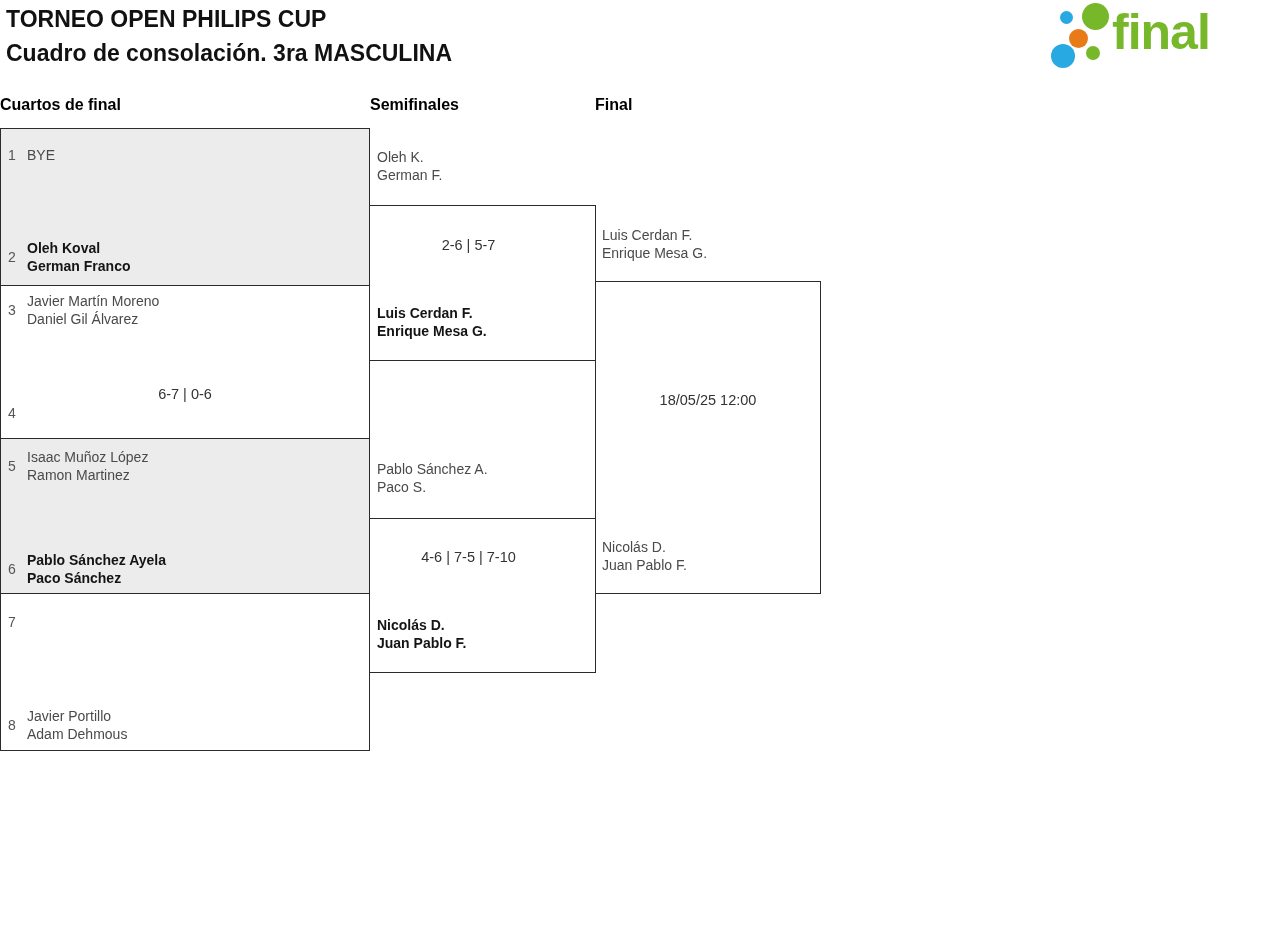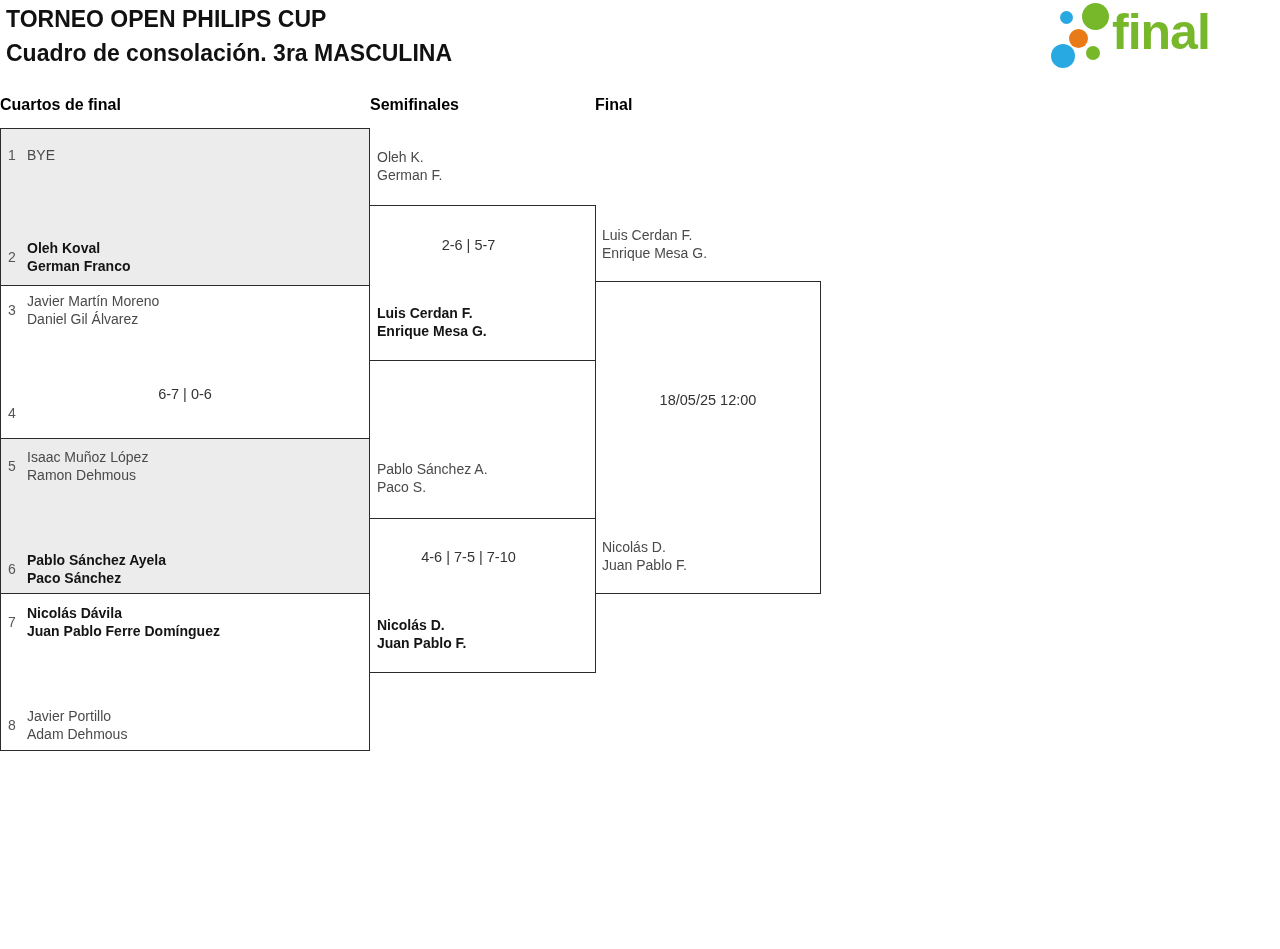--- a/index.html
+++ b/index.html
@@ -97,33 +97,29 @@
   <div class="team qcol" style="top:292px">
     <div>Javier Martín Moreno</div>
     <div>Daniel Gil Álvarez</div>
   </div>
   <div class="score q" style="top:354px">6-7 | 0-6</div>
   <div class="seed" style="top:404px">4</div>
 
   <div class="seed" style="top:457px">5</div>
   <div class="team qcol" style="top:448px">
     <div>Isaac Muñoz López</div>
-    <div>Ramon Dehmous</div>
+    <div>Ramon Martinez</div>
   </div>
   <div class="seed" style="top:560px">6</div>
   <div class="team qcol winner" style="top:551px">
     <div>Pablo Sánchez Ayela</div>
     <div>Paco Sánchez</div>
   </div>
 
   <div class="seed" style="top:613px">7</div>
-  <div class="team qcol winner" style="top:604px">
-    <div>Nicolás Dávila</div>
-    <div>Juan Pablo Ferre Domínguez</div>
-  </div>
   <div class="seed" style="top:716px">8</div>
   <div class="team qcol" style="top:707px">
     <div>Javier Portillo</div>
     <div>Adam Dehmous</div>
   </div>
 
   <div class="team scol" style="top:148px">
     <div>Oleh K.</div>
     <div>German F.</div>
   </div>

